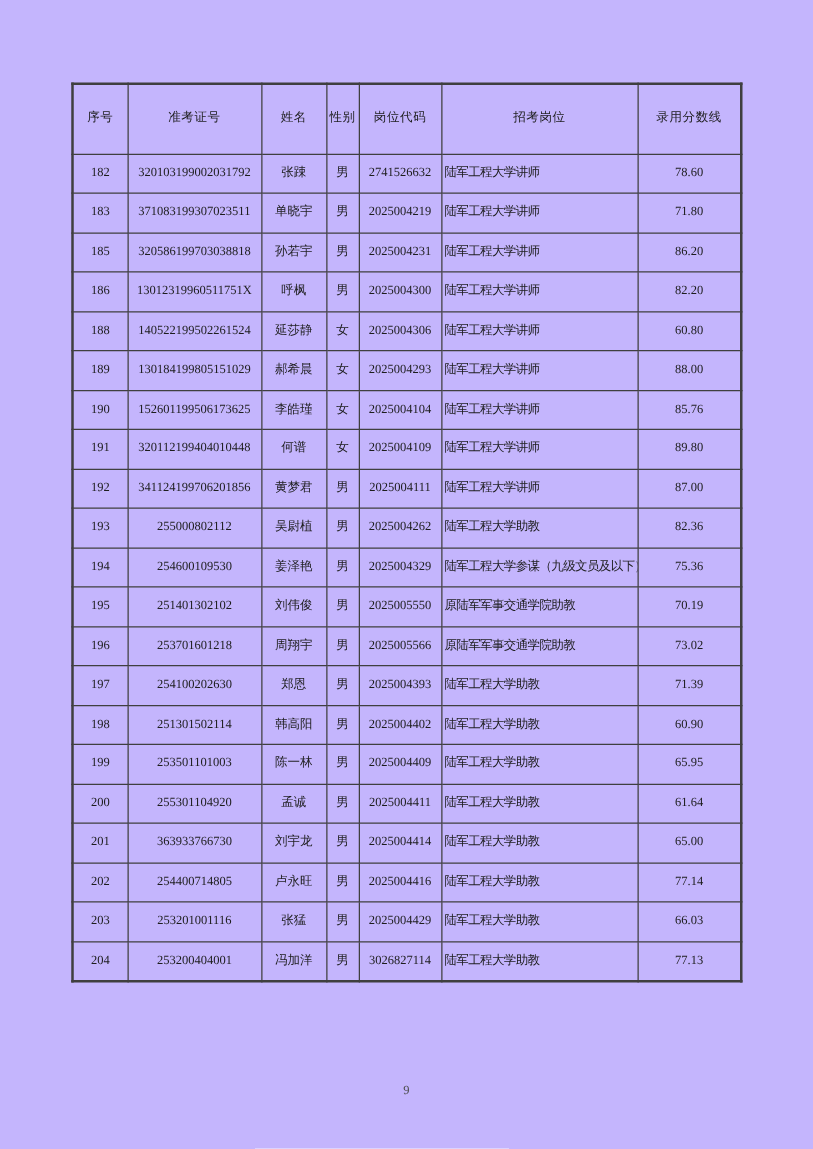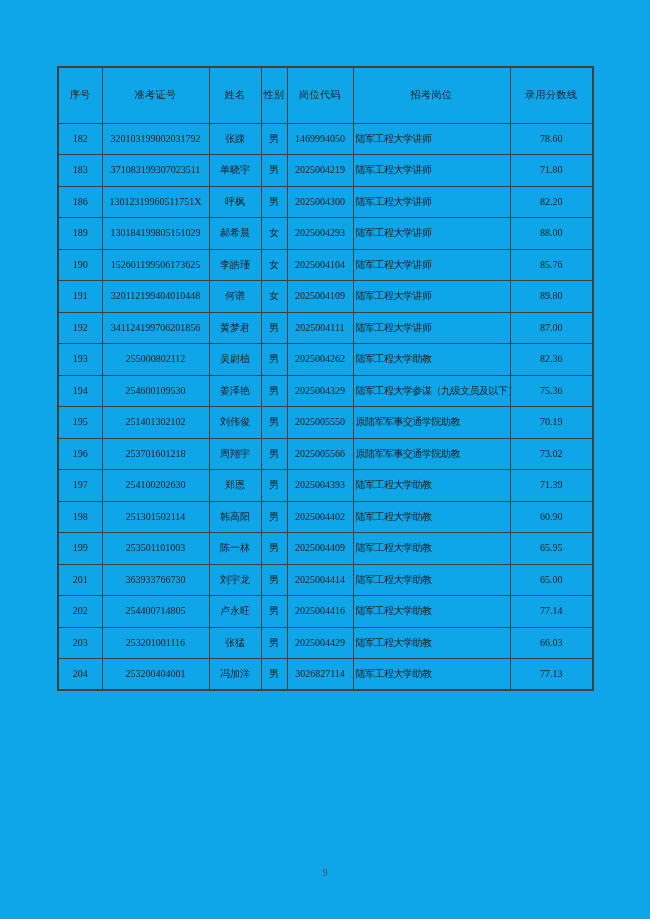--- a/index.html
+++ b/index.html
@@ -4,21 +4,21 @@
 <style>
   html, body {
     margin: 0;
     padding: 0;
     background: #ffffff;
   }
   .page {
     position: relative;
     width: 650px;
     height: 919px;
-    background: #0ea5e9;
+    background: #c4b5fd;
     font-family: "Liberation Serif", "DejaVu Serif", serif;
     color: #1d1d1d;
     overflow: hidden;
   }
   table.doc-table {
     position: absolute;
     left: 57px;
     top: 66px;
     width: 535px;
     border-collapse: collapse;
@@ -81,43 +81,61 @@
           <th>招考岗位</th>
           <th>录用分数线</th>
         </tr>
     </thead>
     <tbody id="table-body">
         <tr>
           <td>182</td>
           <td>320103199002031792</td>
           <td>张踈</td>
           <td>男</td>
-          <td>1469994050</td>
+          <td>2741526632</td>
           <td class="col-pos">陆军工程大学讲师</td>
           <td>78.60</td>
         </tr>
         <tr>
           <td>183</td>
           <td>371083199307023511</td>
           <td>单晓宇</td>
           <td>男</td>
           <td>2025004219</td>
           <td class="col-pos">陆军工程大学讲师</td>
           <td>71.80</td>
         </tr>
         <tr>
+          <td>185</td>
+          <td>320586199703038818</td>
+          <td>孙若宇</td>
+          <td>男</td>
+          <td>2025004231</td>
+          <td class="col-pos">陆军工程大学讲师</td>
+          <td>86.20</td>
+        </tr>
+        <tr>
           <td>186</td>
           <td>13012319960511751X</td>
           <td>呼枫</td>
           <td>男</td>
           <td>2025004300</td>
           <td class="col-pos">陆军工程大学讲师</td>
           <td>82.20</td>
         </tr>
         <tr>
+          <td>188</td>
+          <td>140522199502261524</td>
+          <td>延莎静</td>
+          <td>女</td>
+          <td>2025004306</td>
+          <td class="col-pos">陆军工程大学讲师</td>
+          <td>60.80</td>
+        </tr>
+        <tr>
           <td>189</td>
           <td>130184199805151029</td>
           <td>郝希晨</td>
           <td>女</td>
           <td>2025004293</td>
           <td class="col-pos">陆军工程大学讲师</td>
           <td>88.00</td>
         </tr>
         <tr>
           <td>190</td>
@@ -203,20 +221,29 @@
         <tr>
           <td>199</td>
           <td>253501101003</td>
           <td>陈一林</td>
           <td>男</td>
           <td>2025004409</td>
           <td class="col-pos">陆军工程大学助教</td>
           <td>65.95</td>
         </tr>
         <tr>
+          <td>200</td>
+          <td>255301104920</td>
+          <td>孟诚</td>
+          <td>男</td>
+          <td>2025004411</td>
+          <td class="col-pos">陆军工程大学助教</td>
+          <td>61.64</td>
+        </tr>
+        <tr>
           <td>201</td>
           <td>363933766730</td>
           <td>刘宇龙</td>
           <td>男</td>
           <td>2025004414</td>
           <td class="col-pos">陆军工程大学助教</td>
           <td>65.00</td>
         </tr>
         <tr>
           <td>202</td>

